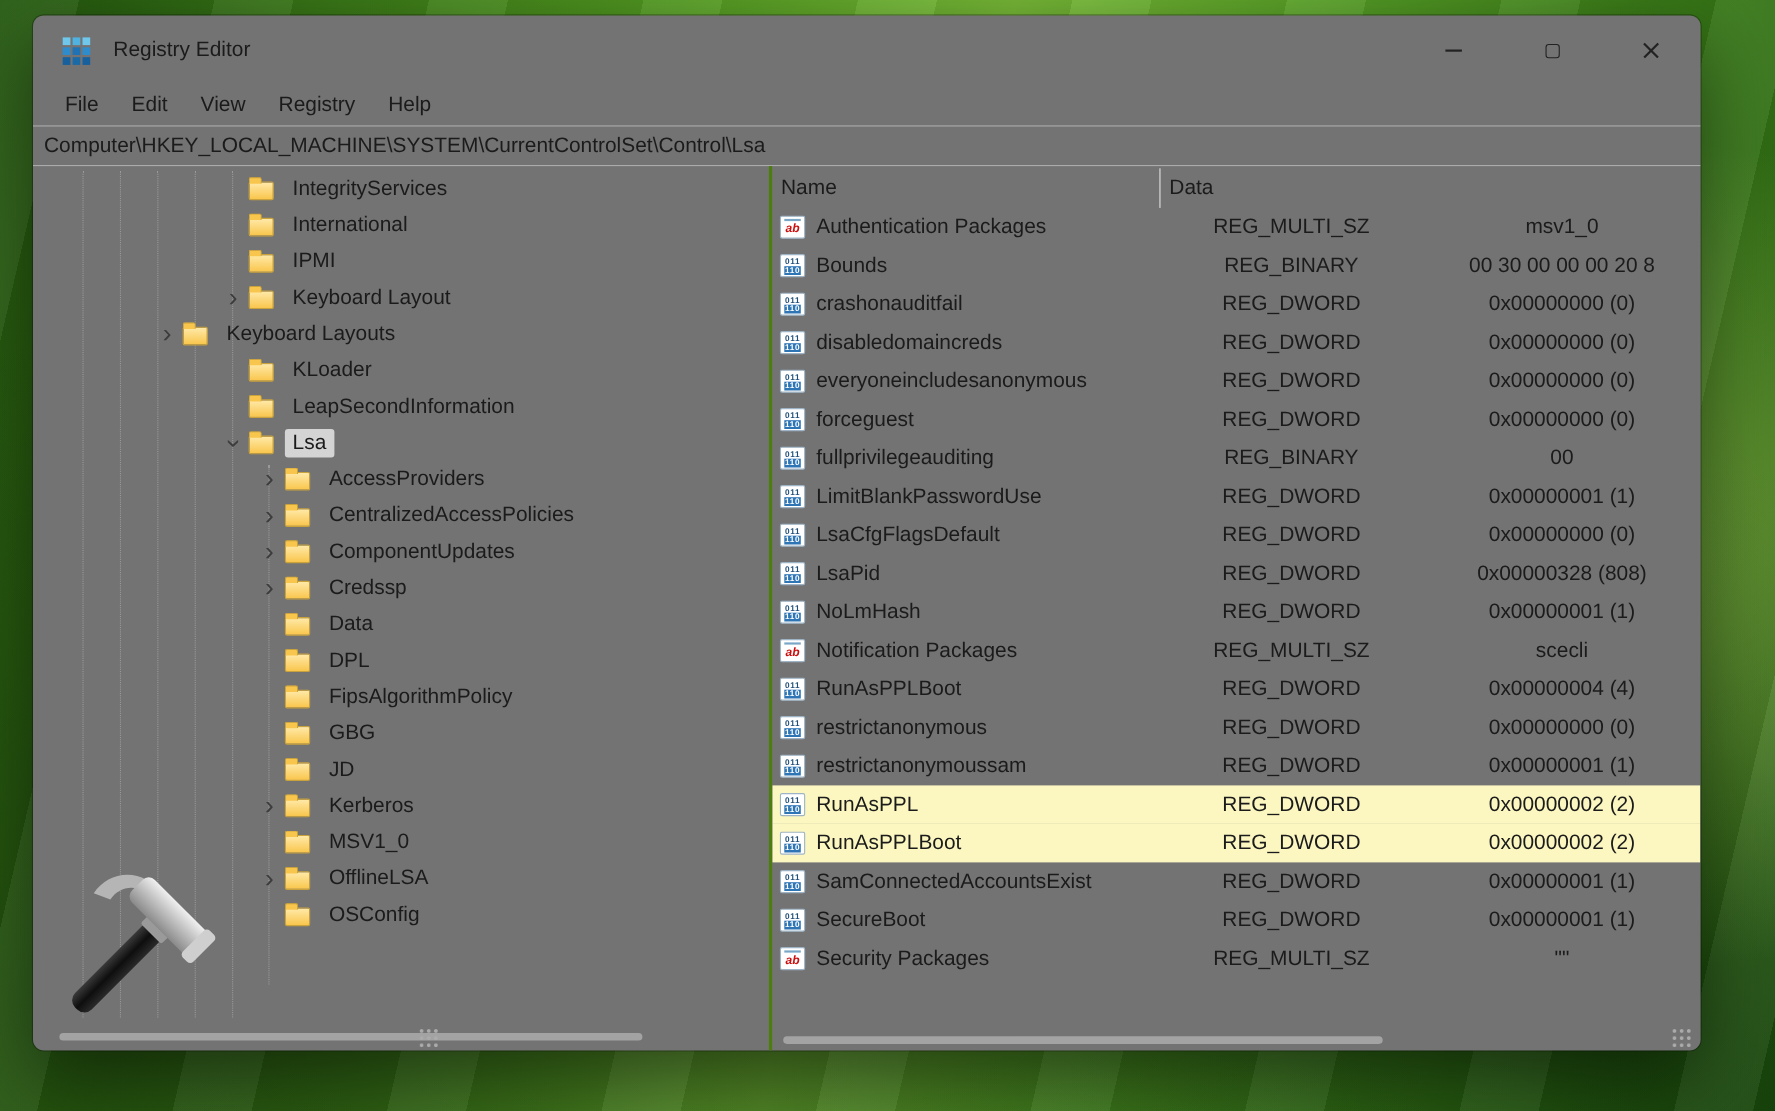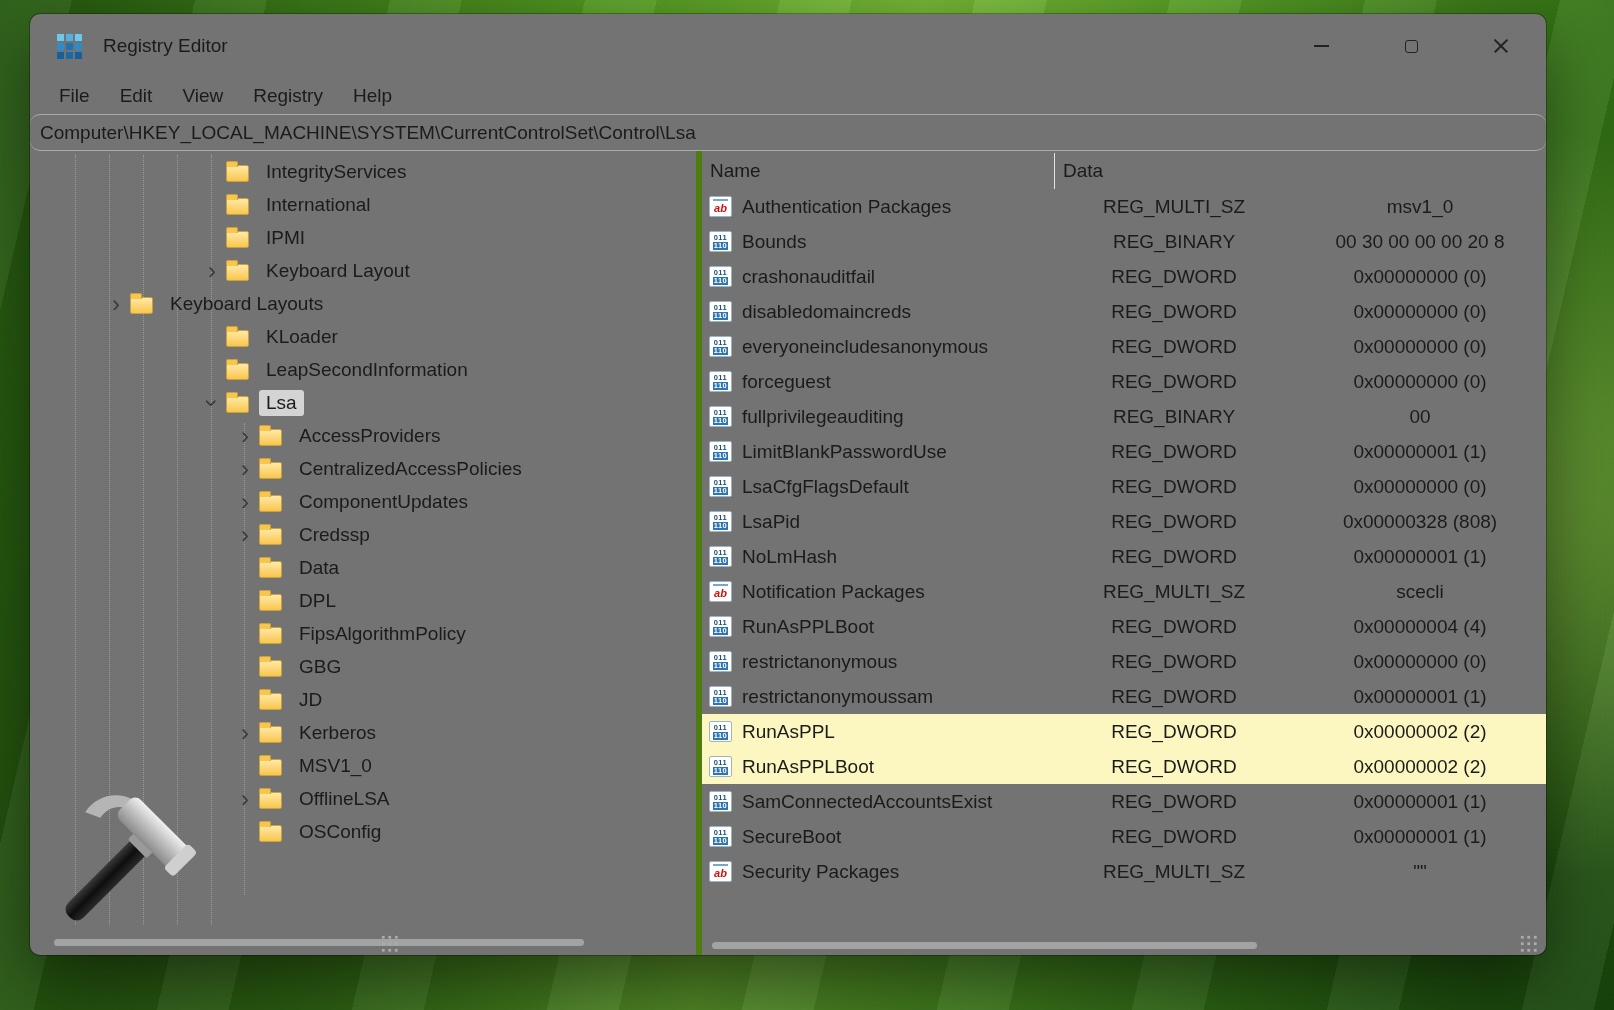--- a/index.html
+++ b/index.html
@@ -36,27 +36,27 @@
   .ic-close::before,.ic-close::after { content:""; position:absolute; left:-1px; top:7px; width:18px; height:1.7px; background:#222; }
   .ic-close::before { transform:rotate(45deg); }
   .ic-close::after { transform:rotate(-45deg); }
 
   
   .menubar { flex:0 0 36px; display:flex; align-items:center; padding-left:14px; font-size:19px; }
   .menu-item { padding:3px 15px; border-radius:4px; }
 
   
   .addressbar { flex:0 0 37px; border-top:1px solid #ababab; border-bottom:1px solid #ababab;
-    display:flex; align-items:center; padding:0 10px; font-size:19px; white-space:nowrap; overflow:hidden;border-radius:10px; }
+    display:flex; align-items:center; padding:0 10px; font-size:19px; white-space:nowrap; overflow:hidden; }
 
   
   .main { flex:1; display:flex; min-height:0; position:relative; }
 
   
-  .tree-pane { flex:0 0 672px; border-right:6px solid #4d7c0f; position:relative; overflow:hidden; padding-top:4px; }
+  .tree-pane { flex:0 0 672px; border-right:3px solid #4d7c0f; position:relative; overflow:hidden; padding-top:4px; }
   .guide { position:absolute; border-left:1.6px dotted #9a9a9a; top:4px; bottom:30px; }
   .g1{left:45px} .g2{left:79px} .g3{left:113px} .g4{left:147px} .g5{left:181px}
   .g6{left:214px; top:272px; bottom:auto; height:472px; }
   .tree { position:relative; }
   .tree-item { height:33px; display:flex; align-items:center; font-size:19px; white-space:nowrap; }
   .chevron { flex:0 0 28px; width:28px; display:flex; align-items:center; justify-content:center; color:#3c3c3c; }
   .chevron.right::before { content:"›"; font-size:24px; line-height:1; }
   .chevron.down::before { content:"›"; font-size:24px; line-height:1; display:inline-block; transform:rotate(90deg); }
   .chevron.none::before { content:""; }
   .folder-icon { width:23px; height:17px; flex:0 0 23px; margin-right:10px; margin-top:3px; position:relative;
@@ -165,21 +165,21 @@
           <div class="tree-item" style="padding-left: 168px;">
     <span class="chevron none"></span>
     <span class="folder-icon"></span>
     <span class="tree-label">IPMI</span>
   </div>
           <div class="tree-item" style="padding-left: 168px;">
     <span class="chevron right"></span>
     <span class="folder-icon"></span>
     <span class="tree-label">Keyboard Layout</span>
   </div>
-          <div class="tree-item" style="padding-left: 72px;">
+          <div class="tree-item" style="padding-left: 108px;">
     <span class="chevron right"></span>
     <span class="folder-icon"></span>
     <span class="tree-label">Keyboard Layouts</span>
   </div>
           <div class="tree-item" style="padding-left: 168px;">
     <span class="chevron none"></span>
     <span class="folder-icon"></span>
     <span class="tree-label">KLoader</span>
   </div>
           <div class="tree-item" style="padding-left: 168px;">

